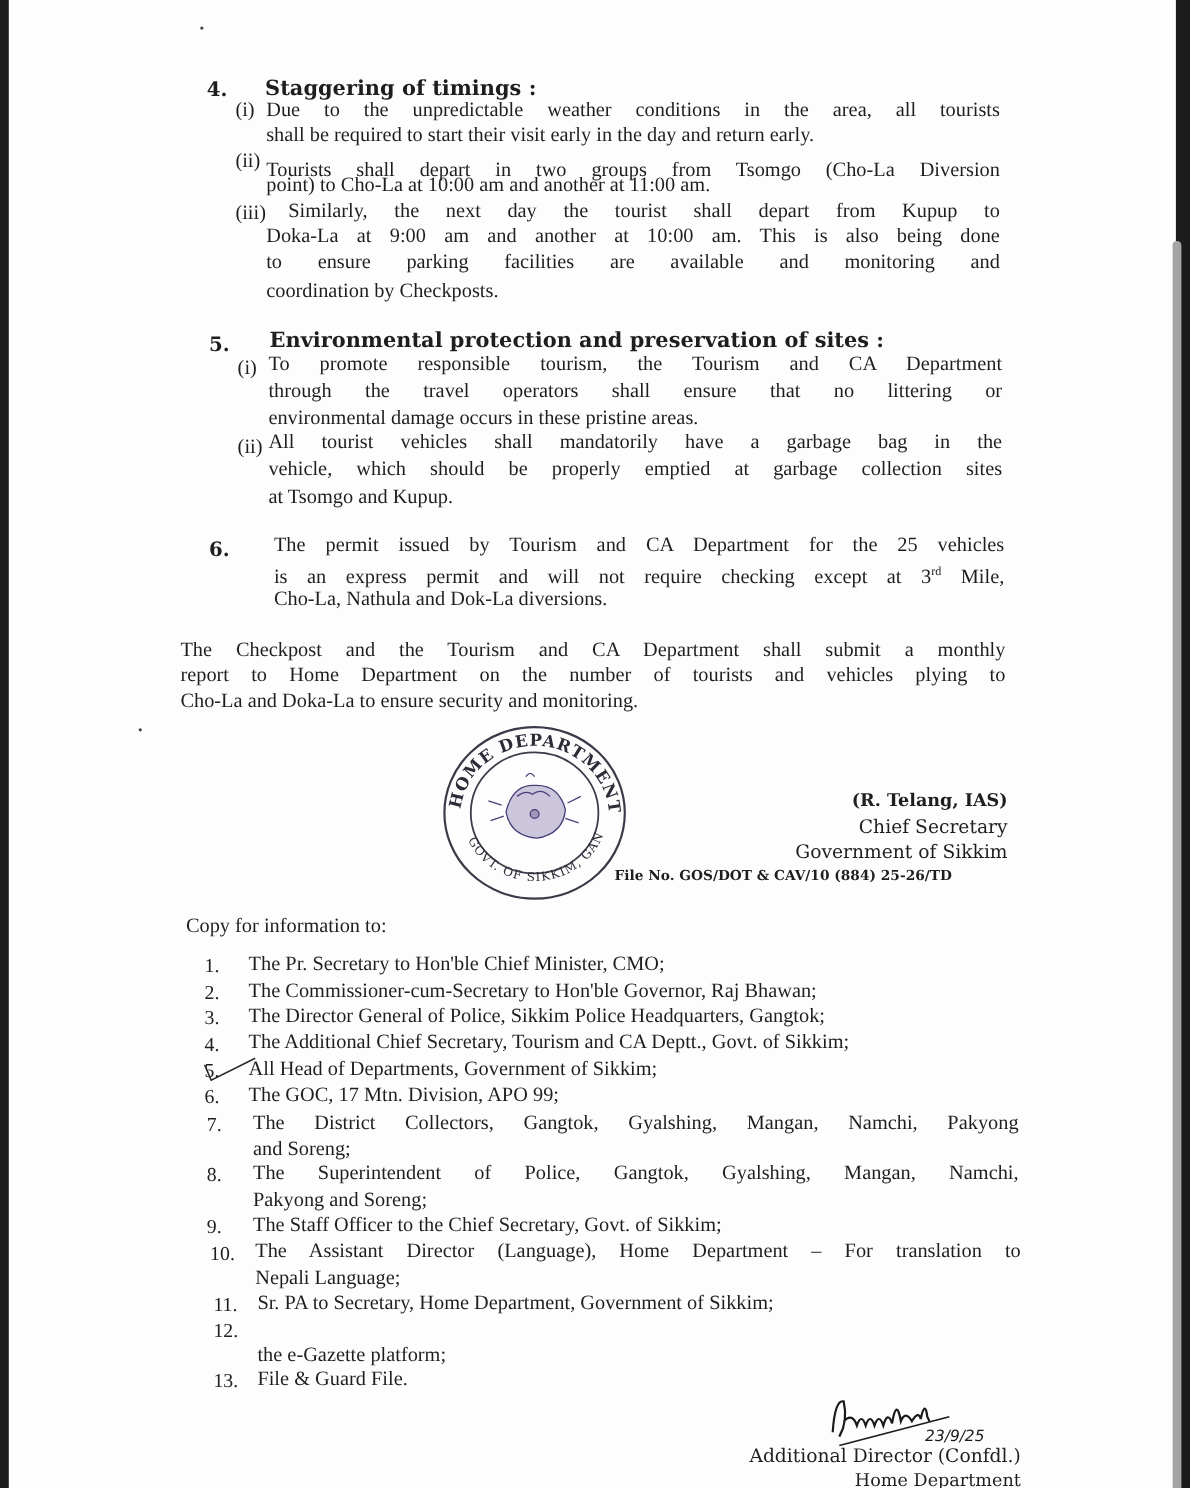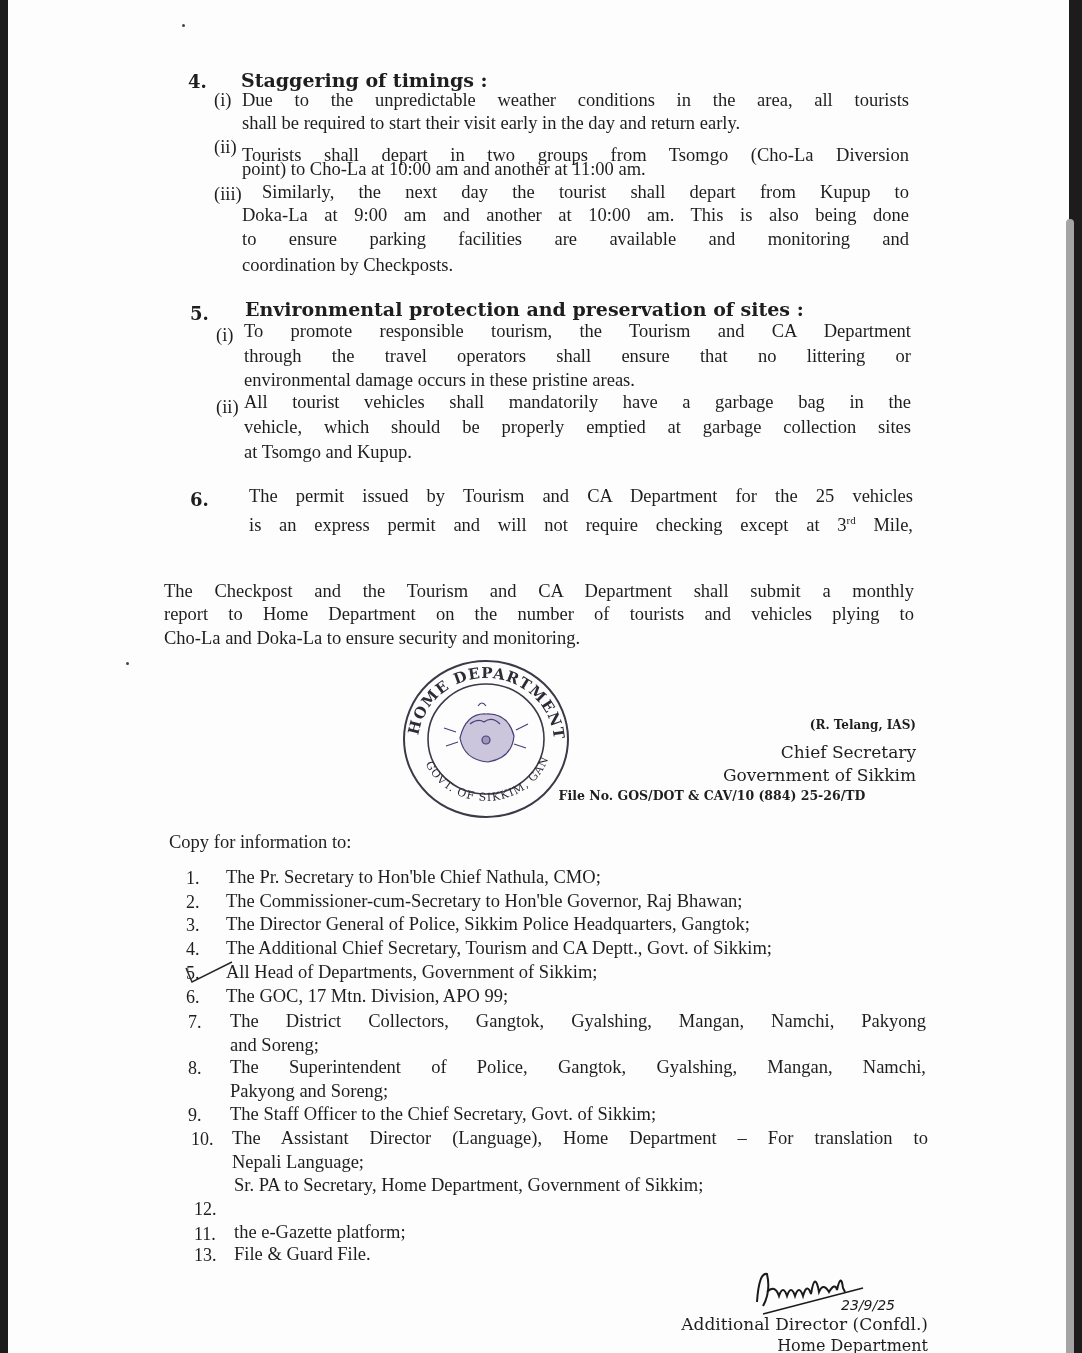--- a/index.html
+++ b/index.html
@@ -62,20 +62,21 @@
   <div class="line" style="left:236px;top:369px;">environmental damage occurs in these pristine areas.</div>
 
   <div class="line" style="left:208px;top:396px;">(ii)</div>
   <div class="line just" style="left:236px;top:391px;width:667px;">All tourist vehicles shall mandatorily have a garbage bag in the</div>
   <div class="line just" style="left:236px;top:416px;width:667px;">vehicle, which should be properly emptied at garbage collection sites</div>
   <div class="line" style="left:236px;top:441px;">at Tsomgo and Kupup.</div>
 
   <div class="num bold" style="left:182px;top:489px;">6.</div>
   <div class="line just" style="left:241px;top:485px;width:664px;">The permit issued by Tourism and CA Department for the 25 vehicles</div>
   <div class="line just" style="left:241px;top:509px;width:664px;"><span>is an express permit and will not require checking except at 3</span><sup>rd</sup><span> Mile,</span></div>
+  <div class="line" style="left:241px;top:534px;">Cho-La, Nathula and Dok-La diversions.</div>
 
   <div class="line just" style="left:156px;top:580px;width:750px;">The Checkpost and the Tourism and CA Department shall submit a monthly</div>
   <div class="line just" style="left:156px;top:603px;width:750px;">report to Home Department on the number of tourists and vehicles plying to</div>
   <div class="line" style="left:156px;top:627px;">Cho-La and Doka-La to ensure security and monitoring.</div>
 
   <svg class="stamp" viewBox="0 0 172 162">
     <defs>
       <path id="arcTop" d="M 18 86 A 68 66 0 0 1 154 86"></path>
       <path id="arcBot" d="M 22 96 A 66 62 0 0 0 150 96"></path>
     </defs>
@@ -89,29 +90,29 @@
     </text>
     <g stroke="#4a3e78" fill="#6d5e9e" fill-opacity="0.35" stroke-width="1.2">
       <path d="M60 80 Q66 55 86 56 Q108 55 114 78 Q112 100 88 104 Q64 102 60 80 Z"></path>
       <path d="M56 74 L44 70 M58 84 L46 88 M116 72 L128 66 M114 86 L126 90" fill="none"></path>
       <path d="M70 66 Q78 60 84 64 Q92 58 100 66" fill="none"></path>
       <circle cx="86" cy="82" r="4" fill="#4a3e78"></circle>
       <path d="M78 48 Q82 42 86 48" fill="none"></path>
     </g>
   </svg>
 
-  <div class="sig-block" style="left:600px;top:718px;width:308px;font-size:12px;font-weight:bold;">(R. Telang, IAS)</div>
+  <div class="sig-block" style="left:600px;top:718px;width:308px;font-size:16px;font-weight:bold;">(R. Telang, IAS)</div>
   <div class="sig-block" style="left:600px;top:742px;width:308px;font-size:17px;">Chief Secretary</div>
   <div class="sig-block" style="left:600px;top:765px;width:308px;font-size:17px;">Government of Sikkim</div>
   <div class="sig-block" style="left:500px;top:788px;width:408px;font-size:12.5px;font-weight:bold;text-align:center;">File No. GOS/DOT &amp; CAV/10 (884) 25-26/TD</div>
 
   <div class="line" style="left:161px;top:831px;">Copy for information to:</div>
 
   <div class="num" style="left:178px;top:868px;">1.</div>
-  <div class="line" style="left:218px;top:866px;">The Pr. Secretary to Hon'ble Chief Nathula, CMO;</div>
+  <div class="line" style="left:218px;top:866px;">The Pr. Secretary to Hon'ble Chief Minister, CMO;</div>
 
   <div class="num" style="left:178px;top:892px;">2.</div>
   <div class="line" style="left:218px;top:890px;">The Commissioner-cum-Secretary to Hon'ble Governor, Raj Bhawan;</div>
 
   <div class="num" style="left:178px;top:915px;">3.</div>
   <div class="line" style="left:218px;top:913px;">The Director General of Police, Sikkim Police Headquarters, Gangtok;</div>
 
   <div class="num" style="left:178px;top:939px;">4.</div>
   <div class="line" style="left:218px;top:937px;">The Additional Chief Secretary, Tourism and CA Deptt., Govt. of Sikkim;</div>
 
@@ -133,21 +134,21 @@
   <div class="line just" style="left:222px;top:1056px;width:696px;">The Superintendent of Police, Gangtok, Gyalshing, Mangan, Namchi,</div>
   <div class="line" style="left:222px;top:1080px;">Pakyong and Soreng;</div>
 
   <div class="num" style="left:180px;top:1105px;">9.</div>
   <div class="line" style="left:222px;top:1103px;">The Staff Officer to the Chief Secretary, Govt. of Sikkim;</div>
 
   <div class="num" style="left:183px;top:1129px;">10.</div>
   <div class="line just" style="left:224px;top:1127px;width:696px;">The Assistant Director (Language), Home Department – For translation to</div>
   <div class="line" style="left:224px;top:1151px;">Nepali Language;</div>
 
-  <div class="num" style="left:186px;top:1224px;">11.</div>
+  <div class="num" style="left:186px;top:1176px;">11.</div>
   <div class="line" style="left:226px;top:1174px;">Sr. PA to Secretary, Home Department, Government of Sikkim;</div>
 
   <div class="num" style="left:186px;top:1199px;">12.</div>
   <div class="line" style="left:226px;top:1221px;">the e-Gazette platform;</div>
 
   <div class="num" style="left:186px;top:1245px;">13.</div>
   <div class="line" style="left:226px;top:1243px;">File &amp; Guard File.</div>
 
   <svg class="signature" viewBox="0 0 170 60">
     <path d="M4 40 Q6 10 14 12 Q18 30 10 44 M14 30 Q22 22 26 34 Q30 22 34 34 Q38 22 42 34 Q46 22 50 34 Q54 20 58 32 Q62 8 66 30 Q70 20 76 30 Q82 20 84 28 Q88 10 90 26 L92 30" fill="none" stroke="#1a1a1a" stroke-width="2"></path>

